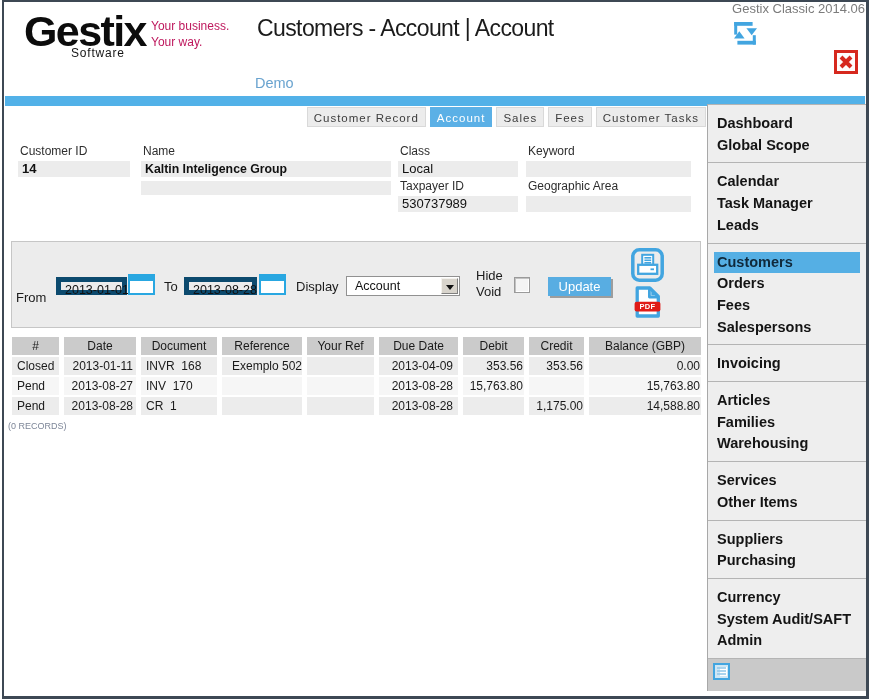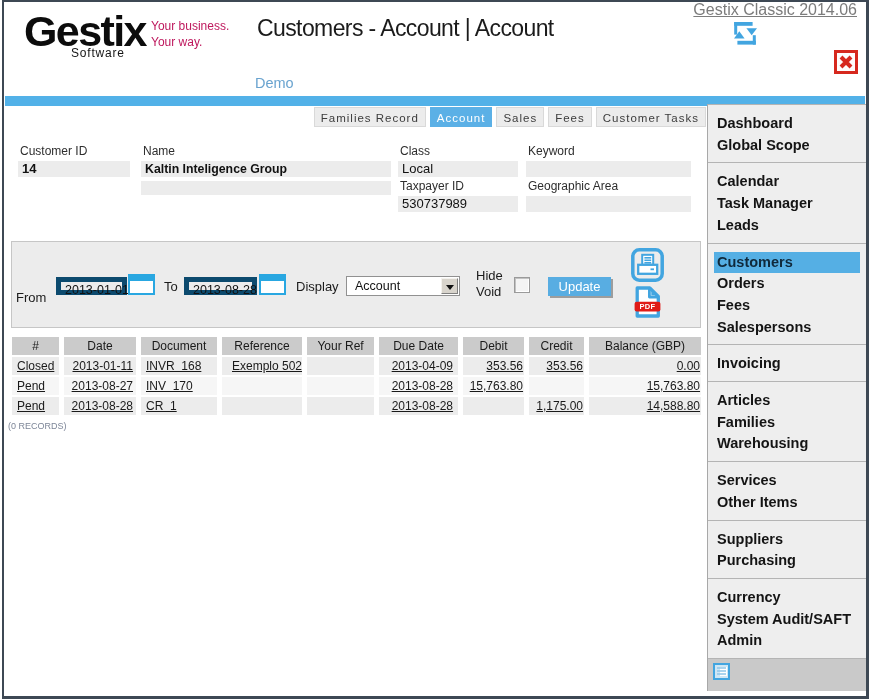--- a/index.html
+++ b/index.html
@@ -6,21 +6,21 @@
 html,body { width:869px; height:700px; background:#fff; font-family:"Liberation Sans", sans-serif; }
 #page { position:relative; width:869px; height:700px; overflow:hidden; background:#fff; }
 #frame { position:absolute; left:2px; top:0; width:867px; height:699px; border:solid #3d4854; border-width:2px 3px 3px 2px; }
 .abs { position:absolute; }
 
 
 #logo { left:24px; top:7px; font-size:43px; font-weight:bold; color:#0c0c0c; letter-spacing:-1.6px; }
 #logosub { left:71px; top:45.5px; font-size:12px; font-weight:normal; color:#141414; letter-spacing:0.8px; }
 #slogan { left:151px; top:19px; font-size:12px; color:#be185d; line-height:15.5px; }
 #title { left:257px; top:15px; font-size:23px; letter-spacing:-0.6px; color:#1b1b1b; }
-#version { right:12px; top:1px; font-size:16px; color:#7c7c7c;text-decoration:underline; }
+#version { right:4px; top:1px; font-size:13px; color:#7c7c7c; }
 #demo { left:255px; top:75px; font-size:14.5px; color:#69a3cf; }
 #bluebar { left:5px; top:96px; width:860px; height:10px; background:#52b1e8; }
 #closebtn { left:834px; top:50px; width:24px; height:24px; border:3px solid #d6281e; background:#fefcfc; }
 #refresh { left:733px; top:22px; }
 
 
 #tabs { left:0; top:107px; width:706px; display:flex; justify-content:flex-end; gap:4px; }
 .tab { height:20px; line-height:20px; background:#ececec; border:1px solid #d9d9d9; font-size:11.5px; letter-spacing:1px; color:#3c3c3c; padding:0 6px; white-space:nowrap; }
 .tab.active { background:#5bb0e6; border-color:#5bb0e6; color:#fff; }
 
@@ -37,21 +37,21 @@
 .calbtn .bar { position:absolute; left:0; top:0; width:100%; height:5px; background:#29a7e1; }
 #select { left:346px; top:276px; width:114px; height:20px; background:#fff; border:1px solid #919191; font-size:12.5px; line-height:18px; color:#111; padding-left:8px; }
 #selarrow { position:absolute; right:1px; top:1px; width:17px; height:16px; background:#d8d4cc; border:1px solid #7f7f7f; border-top-color:#f4f2ee; border-left-color:#f4f2ee; }
 #selarrow:after { content:""; position:absolute; left:3.5px; top:6px; border:4.5px solid transparent; border-top:5px solid #111; }
 #chk { left:514px; top:277px; width:16px; height:16px; background:#f4f4f4; border:1px solid #9a9a9a; box-shadow:inset 1px 1px 0 #c2c2c2, inset -1px -1px 0 #ffffff; }
 #updbtn { left:548px; top:277px; width:63px; height:19px; background:#58ade2; color:#fff; font-size:13px; text-align:center; line-height:19px; box-shadow:2px 2px 0 #9d9d9d; }
 
 
 #tbl { left:7px; top:335px; border-collapse:separate; border-spacing:5px 2px; table-layout:fixed; }
 #tbl th { background:#cbcbcb; font-weight:normal; font-size:12px; color:#1a1a1a; height:18px; text-align:center; overflow:hidden; white-space:nowrap; }
-#tbl td { font-size:12px; color:#1a1a1a; height:18px; overflow:hidden; white-space:nowrap;text-decoration:underline; }
+#tbl td { font-size:12px; color:#1a1a1a; height:18px; overflow:hidden; white-space:nowrap; }
 #tbl tr.o td { background:#ececec; }
 #tbl tr.e td { background:#f6f6f6; }
 .tl { text-align:left; padding-left:5px; }
 .tr1 { text-align:right; padding-right:1px; }
 .tr3 { text-align:right; padding-right:3px; }
 .tr5 { text-align:right; padding-right:5px;margin-top:36px; }
 .tc { text-align:center; }
 #recs { left:8px; top:421px; font-size:9px; color:#7d8698; }
 
 
@@ -84,21 +84,21 @@
     </svg>
   </div>
   <div class="abs" id="closebtn">
     <svg width="18" height="18" viewBox="0 0 18 18" style="position:absolute;left:0;top:0;">
       <path d="M4,4 L14,14 M14,4 L4,14" stroke="#d6281e" stroke-width="4"></path>
     </svg>
   </div>
   <div class="abs" id="bluebar"></div>
 
   <div class="abs" id="tabs">
-    <div class="tab">Families Record</div>
+    <div class="tab">Customer Record</div>
     <div class="tab active">Account</div>
     <div class="tab">Sales</div>
     <div class="tab">Fees</div>
     <div class="tab">Customer Tasks</div>
   </div>
 
   <div class="abs lbl" style="left:20px; top:144px;">Customer ID</div>
   <div class="abs lbl" style="left:143px; top:144px;">Name</div>
   <div class="abs lbl" style="left:400px; top:144px;">Class</div>
   <div class="abs lbl" style="left:528px; top:144px;">Keyword</div>

